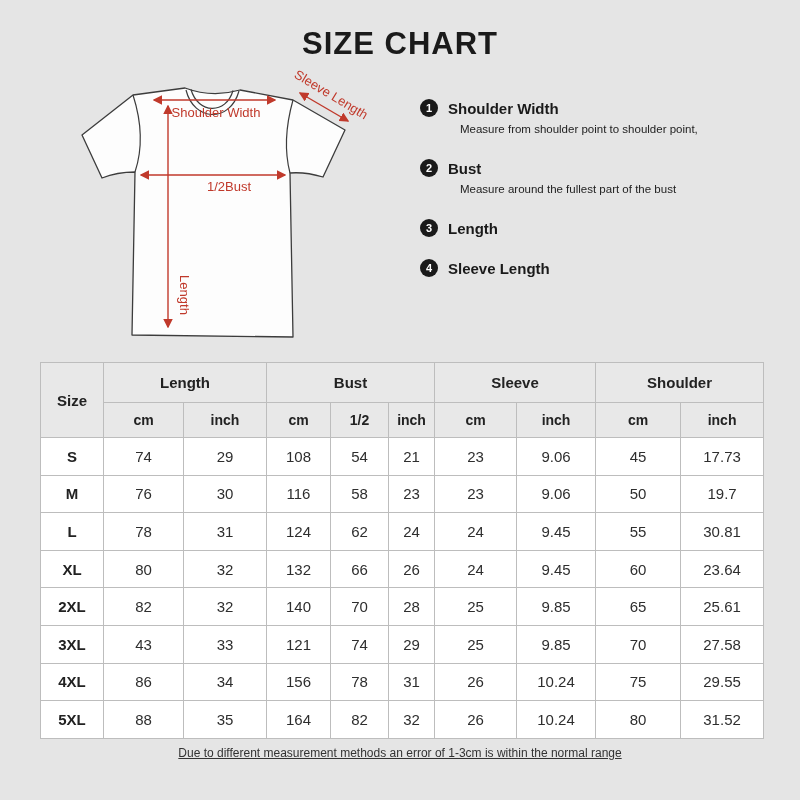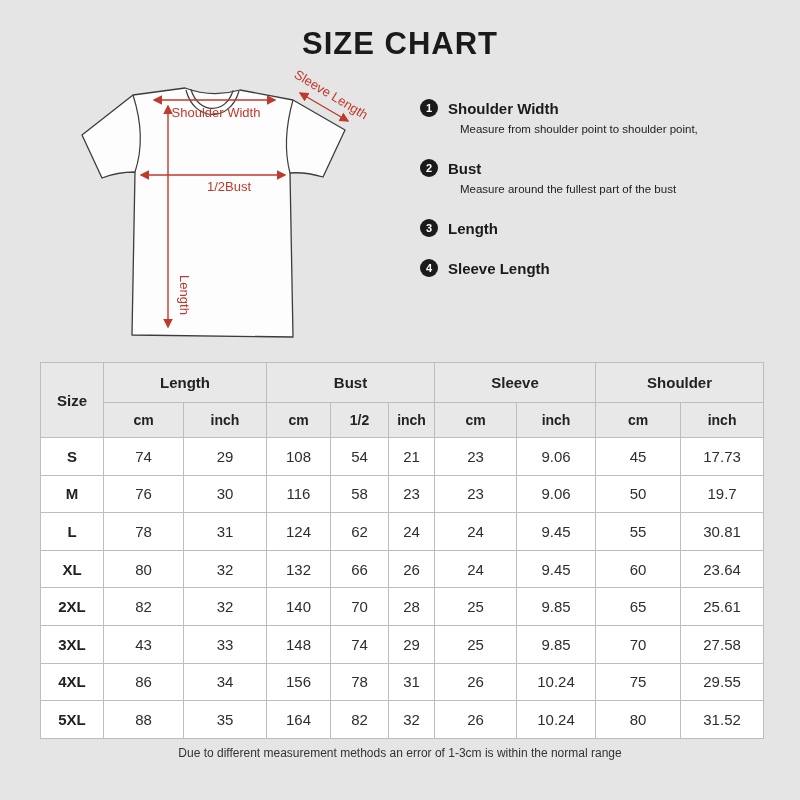--- a/index.html
+++ b/index.html
@@ -52,21 +52,21 @@
     font-size:15px;color:var(--text);
   }
   .size-table thead th{background:var(--header-bg);font-weight:bold;color:#222;}
   .size-table .group-row th{height:40px;}
   .size-table .sub-row th{height:35px;font-size:14px;}
   .size-table tbody tr{height:37.6px;}
   .size-table tbody th{font-weight:bold;background:#fff;color:#222;}
   .size-table tbody td{background:#fff;font-weight:normal;}
   
   .notes{position:absolute;top:743px;left:0;width:100%;text-align:center;
-    font-size:12px;line-height:20px;color:#333;}
+    font-size:12px;line-height:20px;color:#333;text-decoration:underline;}
 </style>
 </head>
 <body>
 
 <div class="page">
 
   <div class="title">SIZE CHART</div>
 
   <div class="diagram">
     <svg width="340" height="290" viewBox="0 0 340 290">
@@ -220,21 +220,21 @@
           <td>28</td>
           <td>25</td>
           <td>9.85</td>
           <td>65</td>
           <td>25.61</td>
         </tr>
         <tr>
           <th>3XL</th>
           <td>43</td>
           <td>33</td>
-          <td>148</td>
+          <td>121</td>
           <td>74</td>
           <td>29</td>
           <td>25</td>
           <td>9.85</td>
           <td>70</td>
           <td>27.58</td>
         </tr>
         <tr>
           <th>4XL</th>
           <td>86</td>

